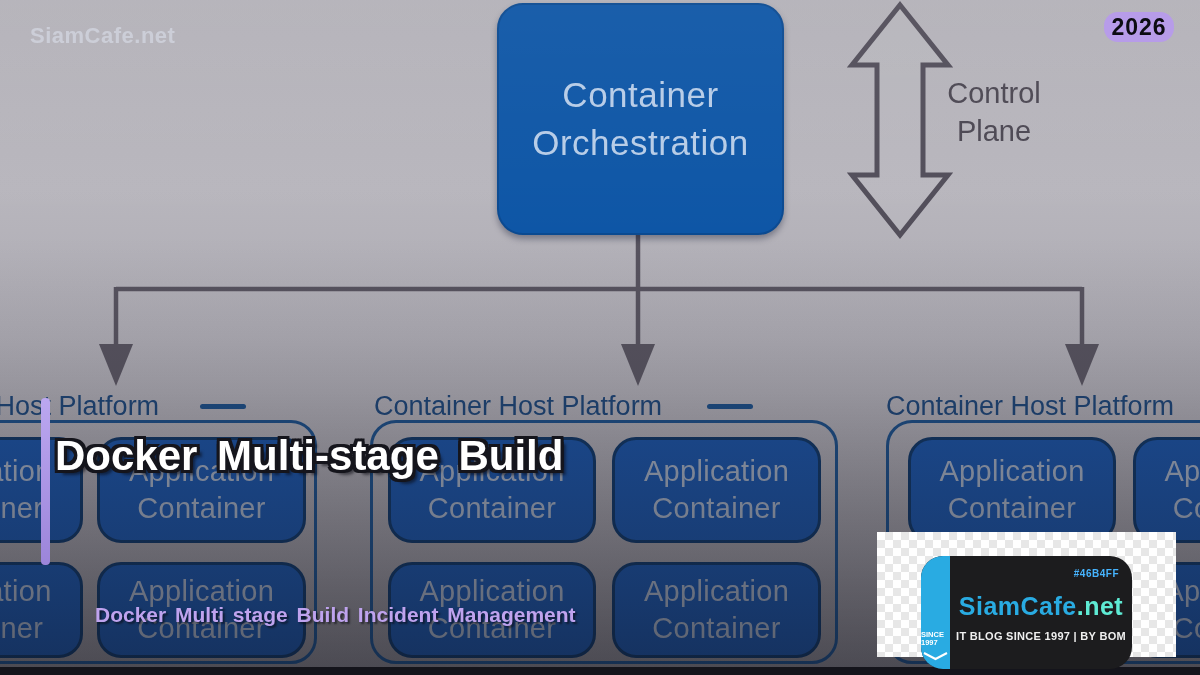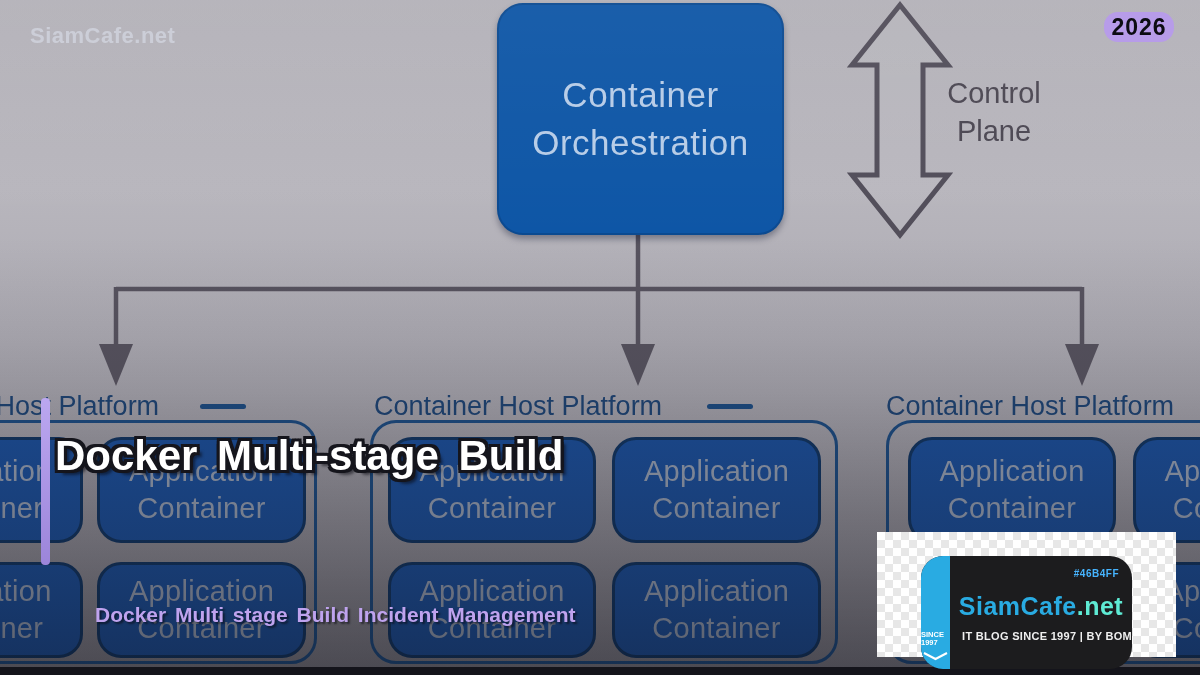--- a/index.html
+++ b/index.html
@@ -52,21 +52,21 @@
   .logo-card{left:877px;top:488px;width:299px;height:125px;background-color:#fff;
     background-image:linear-gradient(45deg,#e7e7e7 25%,transparent 25%,transparent 75%,#e7e7e7 75%),
       linear-gradient(45deg,#e7e7e7 25%,transparent 25%,transparent 75%,#e7e7e7 75%);
     background-size:16px 16px;background-position:0 0,8px 8px;margin-top:44px;}
   .logo-badge{position:absolute;left:44px;top:24px;width:211px;height:113px;background:#1c1c1e;border-radius:22px;overflow:hidden;}
   .logo-strip{position:absolute;left:0;top:0;bottom:0;width:29px;background:#29abe2;}
   .logo-hex{position:absolute;top:12px;right:13px;font-size:10px;font-weight:bold;color:#46b4ff;letter-spacing:.5px;}
   .logo-brand{position:absolute;left:29px;right:0;top:36px;text-align:center;font-size:25px;font-weight:bold;letter-spacing:.5px;}
   .logo-brand .b1{color:#29abe2;}
   .logo-brand .b2{color:#5eead4;}
-  .logo-tagline{position:absolute;left:29px;right:0;top:74px;text-align:right;font-size:11px;font-weight:bold;
+  .logo-tagline{position:absolute;left:29px;right:0;top:74px;text-align:center;font-size:11px;font-weight:bold;
     color:#efefef;letter-spacing:.3px;}
   .logo-ribbon{position:absolute;left:0;bottom:22px;width:29px;font-size:7.5px;line-height:8px;
     font-weight:bold;color:#fff;}
   .logo-chevron{position:absolute;left:0;bottom:8px;}
 </style>
 </head>
 <body>
 
 <div class="stage">
 

